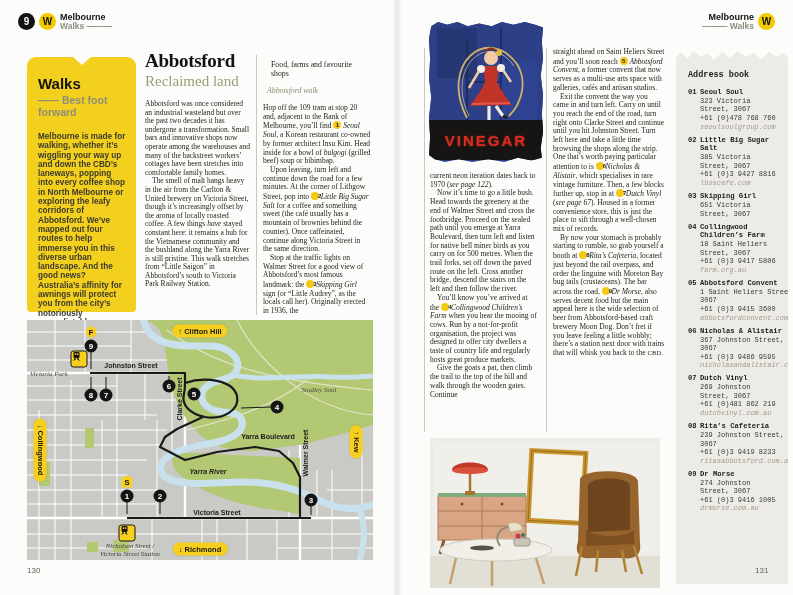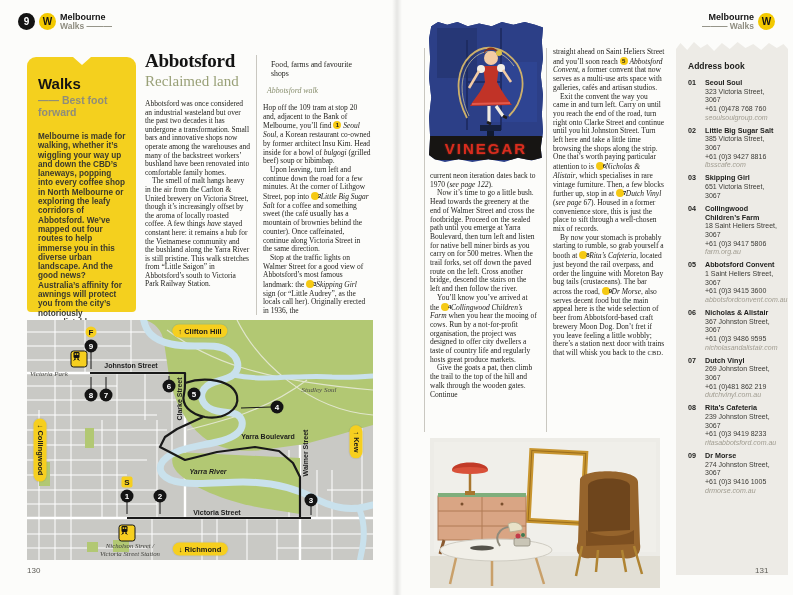--- a/index.html
+++ b/index.html
@@ -66,30 +66,30 @@
   .map-se.round{border-radius:50%;}
   .map-se.square{border-radius:2px;}
   .map-station{position:absolute;transform:translate(-50%,-50%);width:15px;height:15px;background:#f6cf1f;
             border:1.5px solid #141414;border-radius:3px;display:flex;align-items:center;justify-content:center;}
   .map-caption{position:absolute;transform:translate(-50%,0);font-family:"Liberation Serif",serif;font-style:italic;
             font-size:6.8px;line-height:8px;color:#3f3f3b;text-align:center;white-space:nowrap;}
   .pagenum{position:absolute;bottom:20px;font-family:"Liberation Sans",sans-serif;font-size:8px;color:#5e5d57;}
   
   .poster{position:absolute;left:429px;top:22px;width:114px;height:140px;background:#2c3f87;
           clip-path:polygon(2% 3%,8% 0%,16% 2%,25% 0%,34% 3%,44% 1%,55% 3%,64% 0%,74% 2%,84% 0%,93% 2%,100% 4%,99% 14%,100% 26%,98% 38%,100% 52%,99% 66%,100% 78%,98% 90%,99% 97%,90% 99%,78% 97%,66% 100%,52% 98%,38% 100%,26% 98%,14% 100%,5% 98%,0% 95%,1% 82%,0% 68%,2% 54%,0% 40%,1% 26%,0% 12%);}
-  .poster-band{position:absolute;left:0;right:0;bottom:2px;height:24px;background:#171513;
+  .poster-band{position:absolute;left:0;right:0;bottom:2px;height:40px;background:#171513;
           display:flex;align-items:center;justify-content:center;}
   .poster-word{font-family:"Liberation Sans",sans-serif;font-weight:700;font-size:15px;letter-spacing:2px;
           color:#d82c1e;text-shadow:0 0 2px rgba(255,60,30,0.55);}
   
-  .sidebar{position:absolute;left:676px;top:39px;width:112px;height:536px;background:#edebe6;
+  .sidebar{position:absolute;left:676px;top:48px;width:112px;height:536px;background:#edebe6;
            clip-path:polygon(0% 10px,4% 4px,10% 11px,16% 3px,22% 9px,28% 5px,34% 12px,41% 4px,48% 10px,55% 3px,62% 9px,69% 5px,76% 11px,83% 4px,90% 9px,96% 5px,100% 10px,100% 100%,0% 100%);
-           font-family:Liberation Sans, sans-serif;}
+           font-family:Liberation Mono, monospace;}
   .sidebar-title{font-weight:700;font-size:8.5px;color:#1d1d1b;margin:22px 0 8px 12px;}
-  .ab-entry{display:flex;gap:5px;margin:0 8px 4.5px 12px;}
+  .ab-entry{display:flex;margin:0 8px 4.5px 12px;}
   .ab-num{font-weight:700;font-size:7.2px;color:#1d1d1b;width:12px;flex:none;line-height:8.8px;}
   .ab-name{font-weight:700;font-size:7.2px;line-height:8.8px;color:#1d1d1b;}
   .ab-line{font-size:7px;line-height:8.6px;color:#3c3b36;}
   .ab-web{font-size:7px;line-height:8.6px;color:#a09c90;font-style:italic;}
   
   .illus{position:absolute;left:430px;top:438px;width:230px;height:150px;}
 </style>
 </head>
 <body>
 
@@ -110,21 +110,21 @@
 
   <div class="intro-box">
     <div class="intro-title">Walks</div>
     <div class="intro-sub">—— Best foot forward</div>
     <div class="intro-body">Melbourne is made for walking, whether it’s wiggling your way up and down the CBD’s laneways, popping into every coffee shop in North Melbourne or exploring the leafy corridors of Abbotsford. We’ve mapped out four routes to help immerse you in this diverse urban landscape. And the good news? Australia’s affinity for awnings will protect you from the city’s notoriously unpredictable weather. So get walking.</div>
   </div>
 
   <div class="article">
     <h1 class="article-title">Abbotsford</h1>
     <div class="article-sub">Reclaimed land</div>
-    <p class="body-p" style="line-height:8.6px;">Abbotsford was once considered an industrial wasteland but over the past two decades it has undergone a transformation. Small bars and innovative shops now operate among the warehouses and many of the backstreet workers’ bushland have been renovated into comfortable family homes.</p>
+    <p class="body-p" style="line-height:8.6px;">Abbotsford was once considered an industrial wasteland but over the past two decades it has undergone a transformation. Small bars and innovative shops now operate among the warehouses and many of the backstreet workers’ cottages have been stretches into comfortable family homes.</p>
     <p class="body-p indent" style="line-height:8.6px;">The smell of malt hangs heavy in the air from the Carlton &amp; United brewery on Victoria Street, though it’s increasingly offset by the aroma of locally roasted coffee. A few things <i>have</i> stayed constant here: it remains a hub for the Vietnamese community and the bushland along the Yarra River is still pristine. This walk stretches from “Little Saigon” in Abbotsford’s south to Victoria Park Railway Station.</p>
   </div>
 
   <div class="vrule" style="left:256px;top:55px;height:260px;"></div>
 
   <div class="walk-col" style="left:263px;top:52px;">
     <p class="kicker">Food, farms and favourite shops</p>
     <p class="kicker-sub">Abbotsford walk</p>
     <div>
         <p class="body-p">Hop off the 109 tram at stop 20 and, adjacent to the Bank of Melbourne, you’ll find <span class="nmark">1</span> <i>Seoul Soul</i>, a Korean restaurant co-owned by former architect Insu Kim. Head inside for a bowl of <i>bulgogi</i> (grilled beef) soup or bibimbap.</p>

